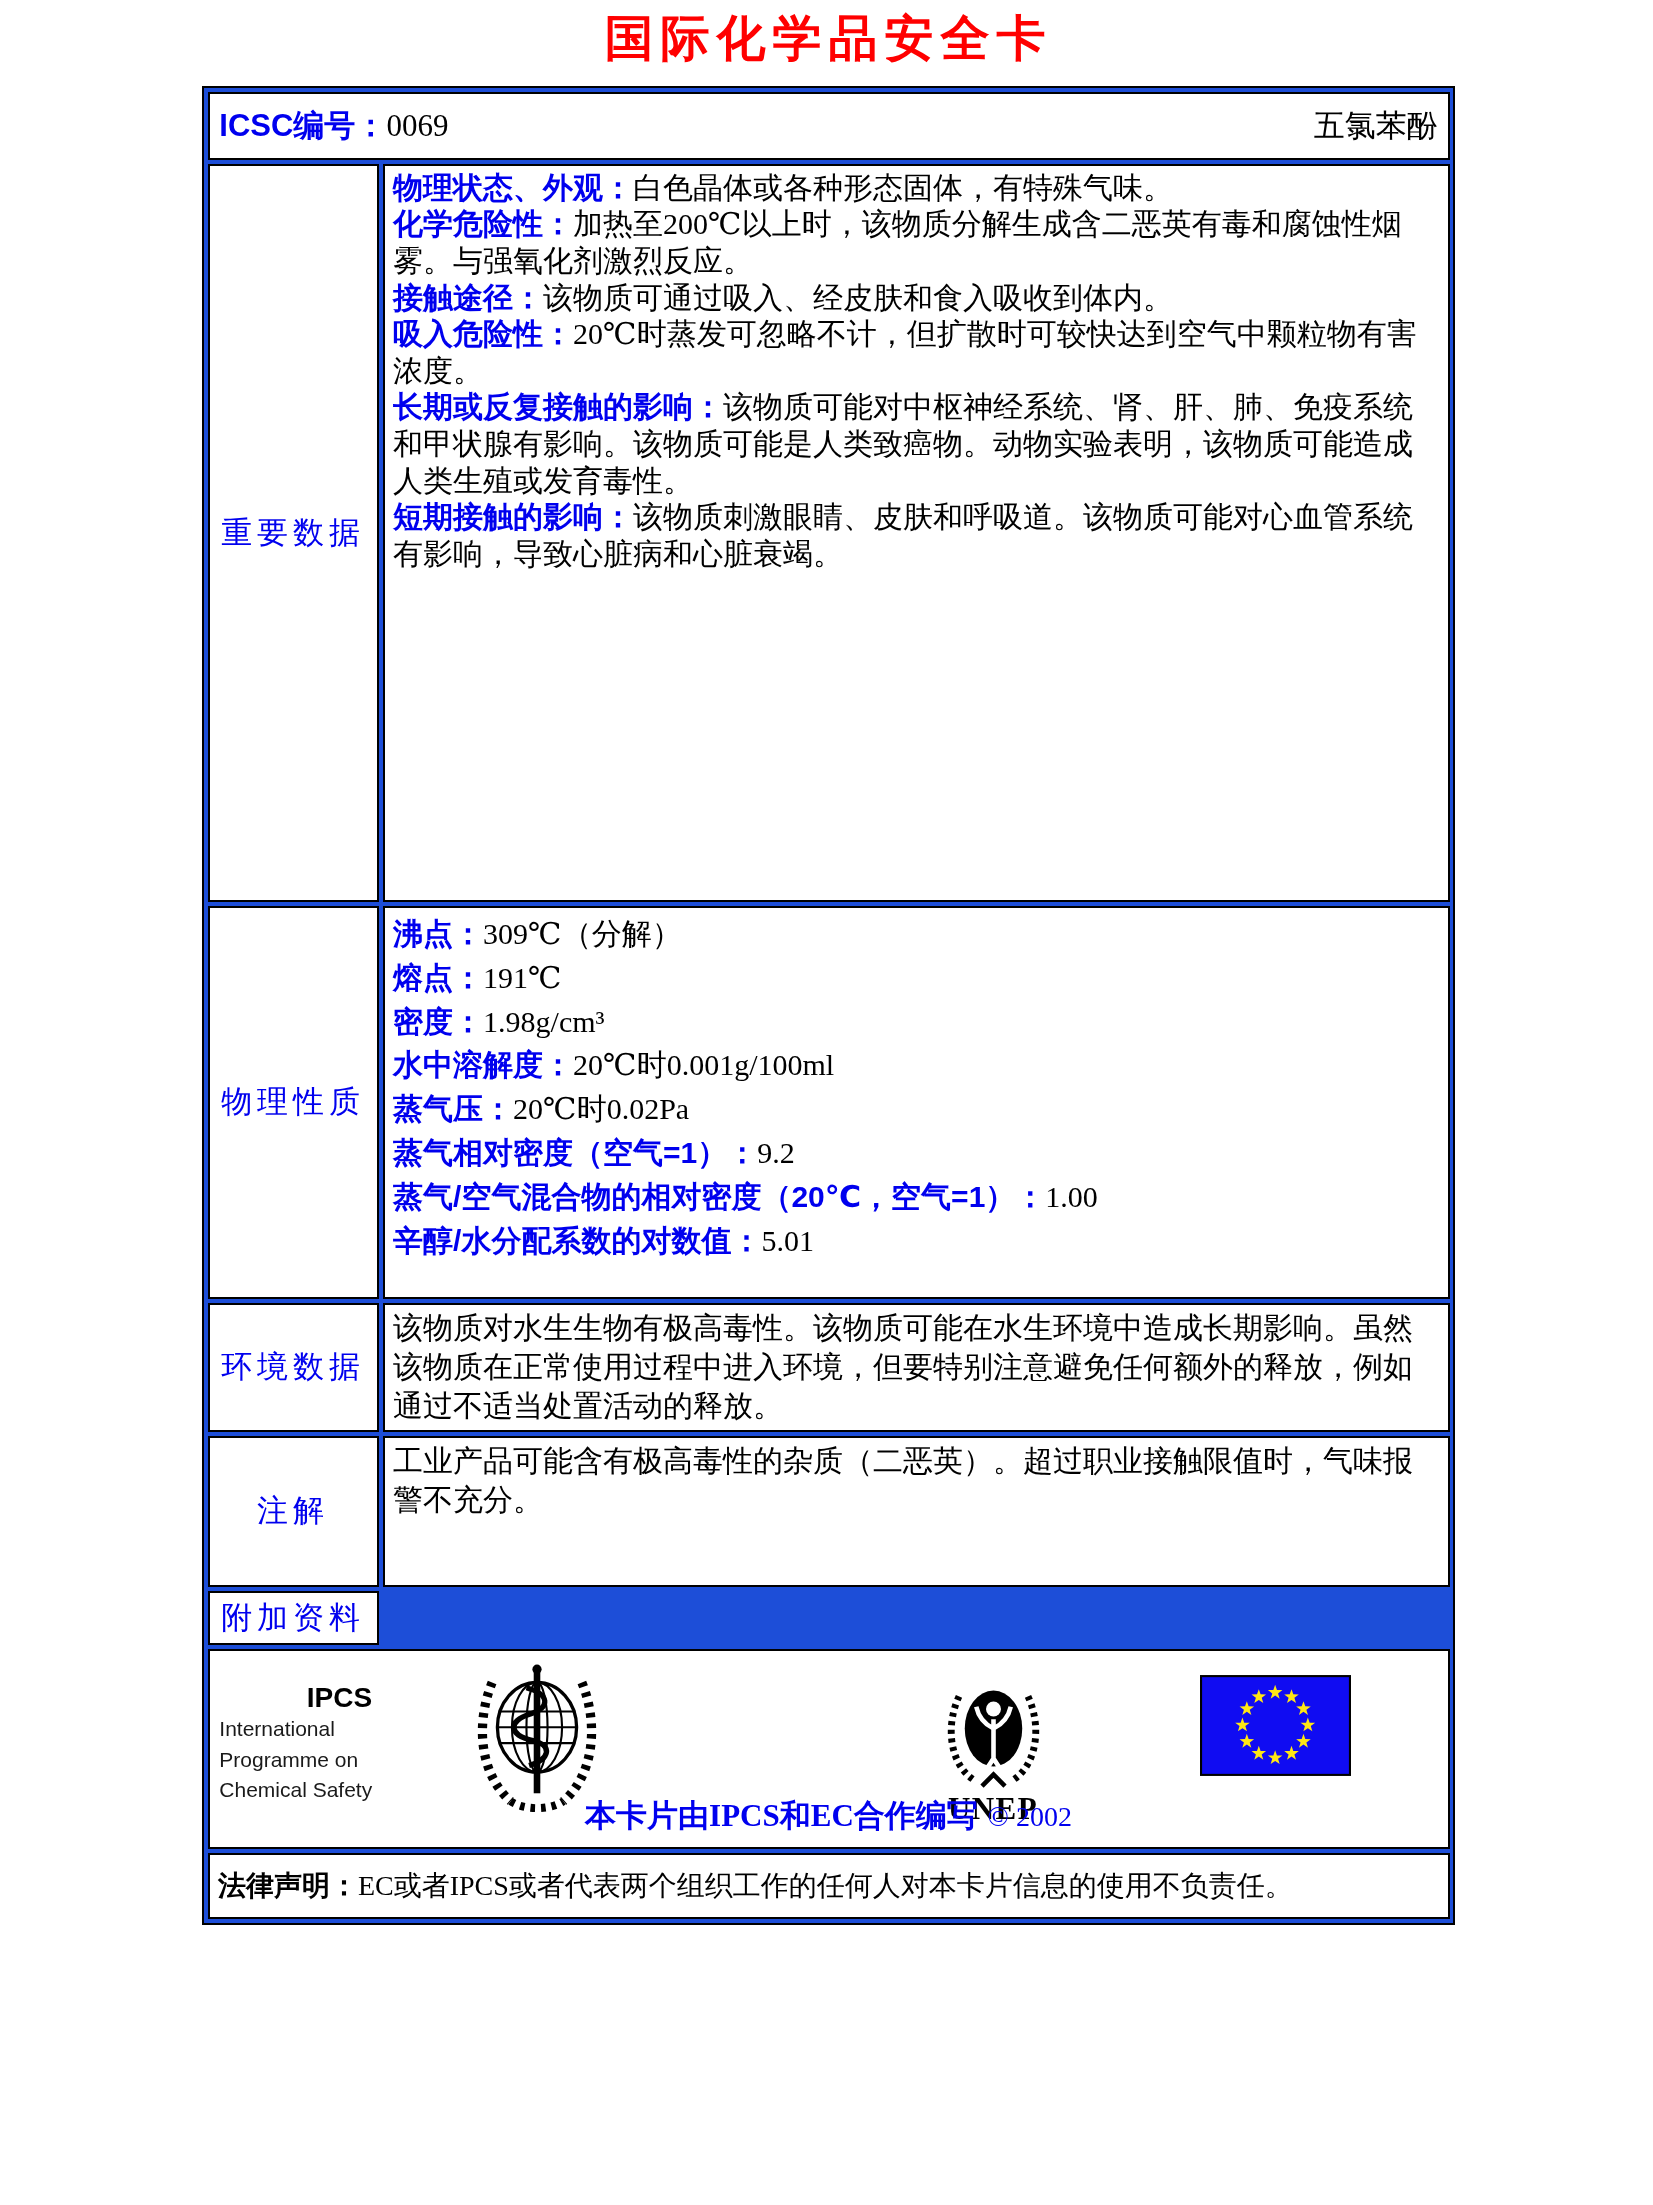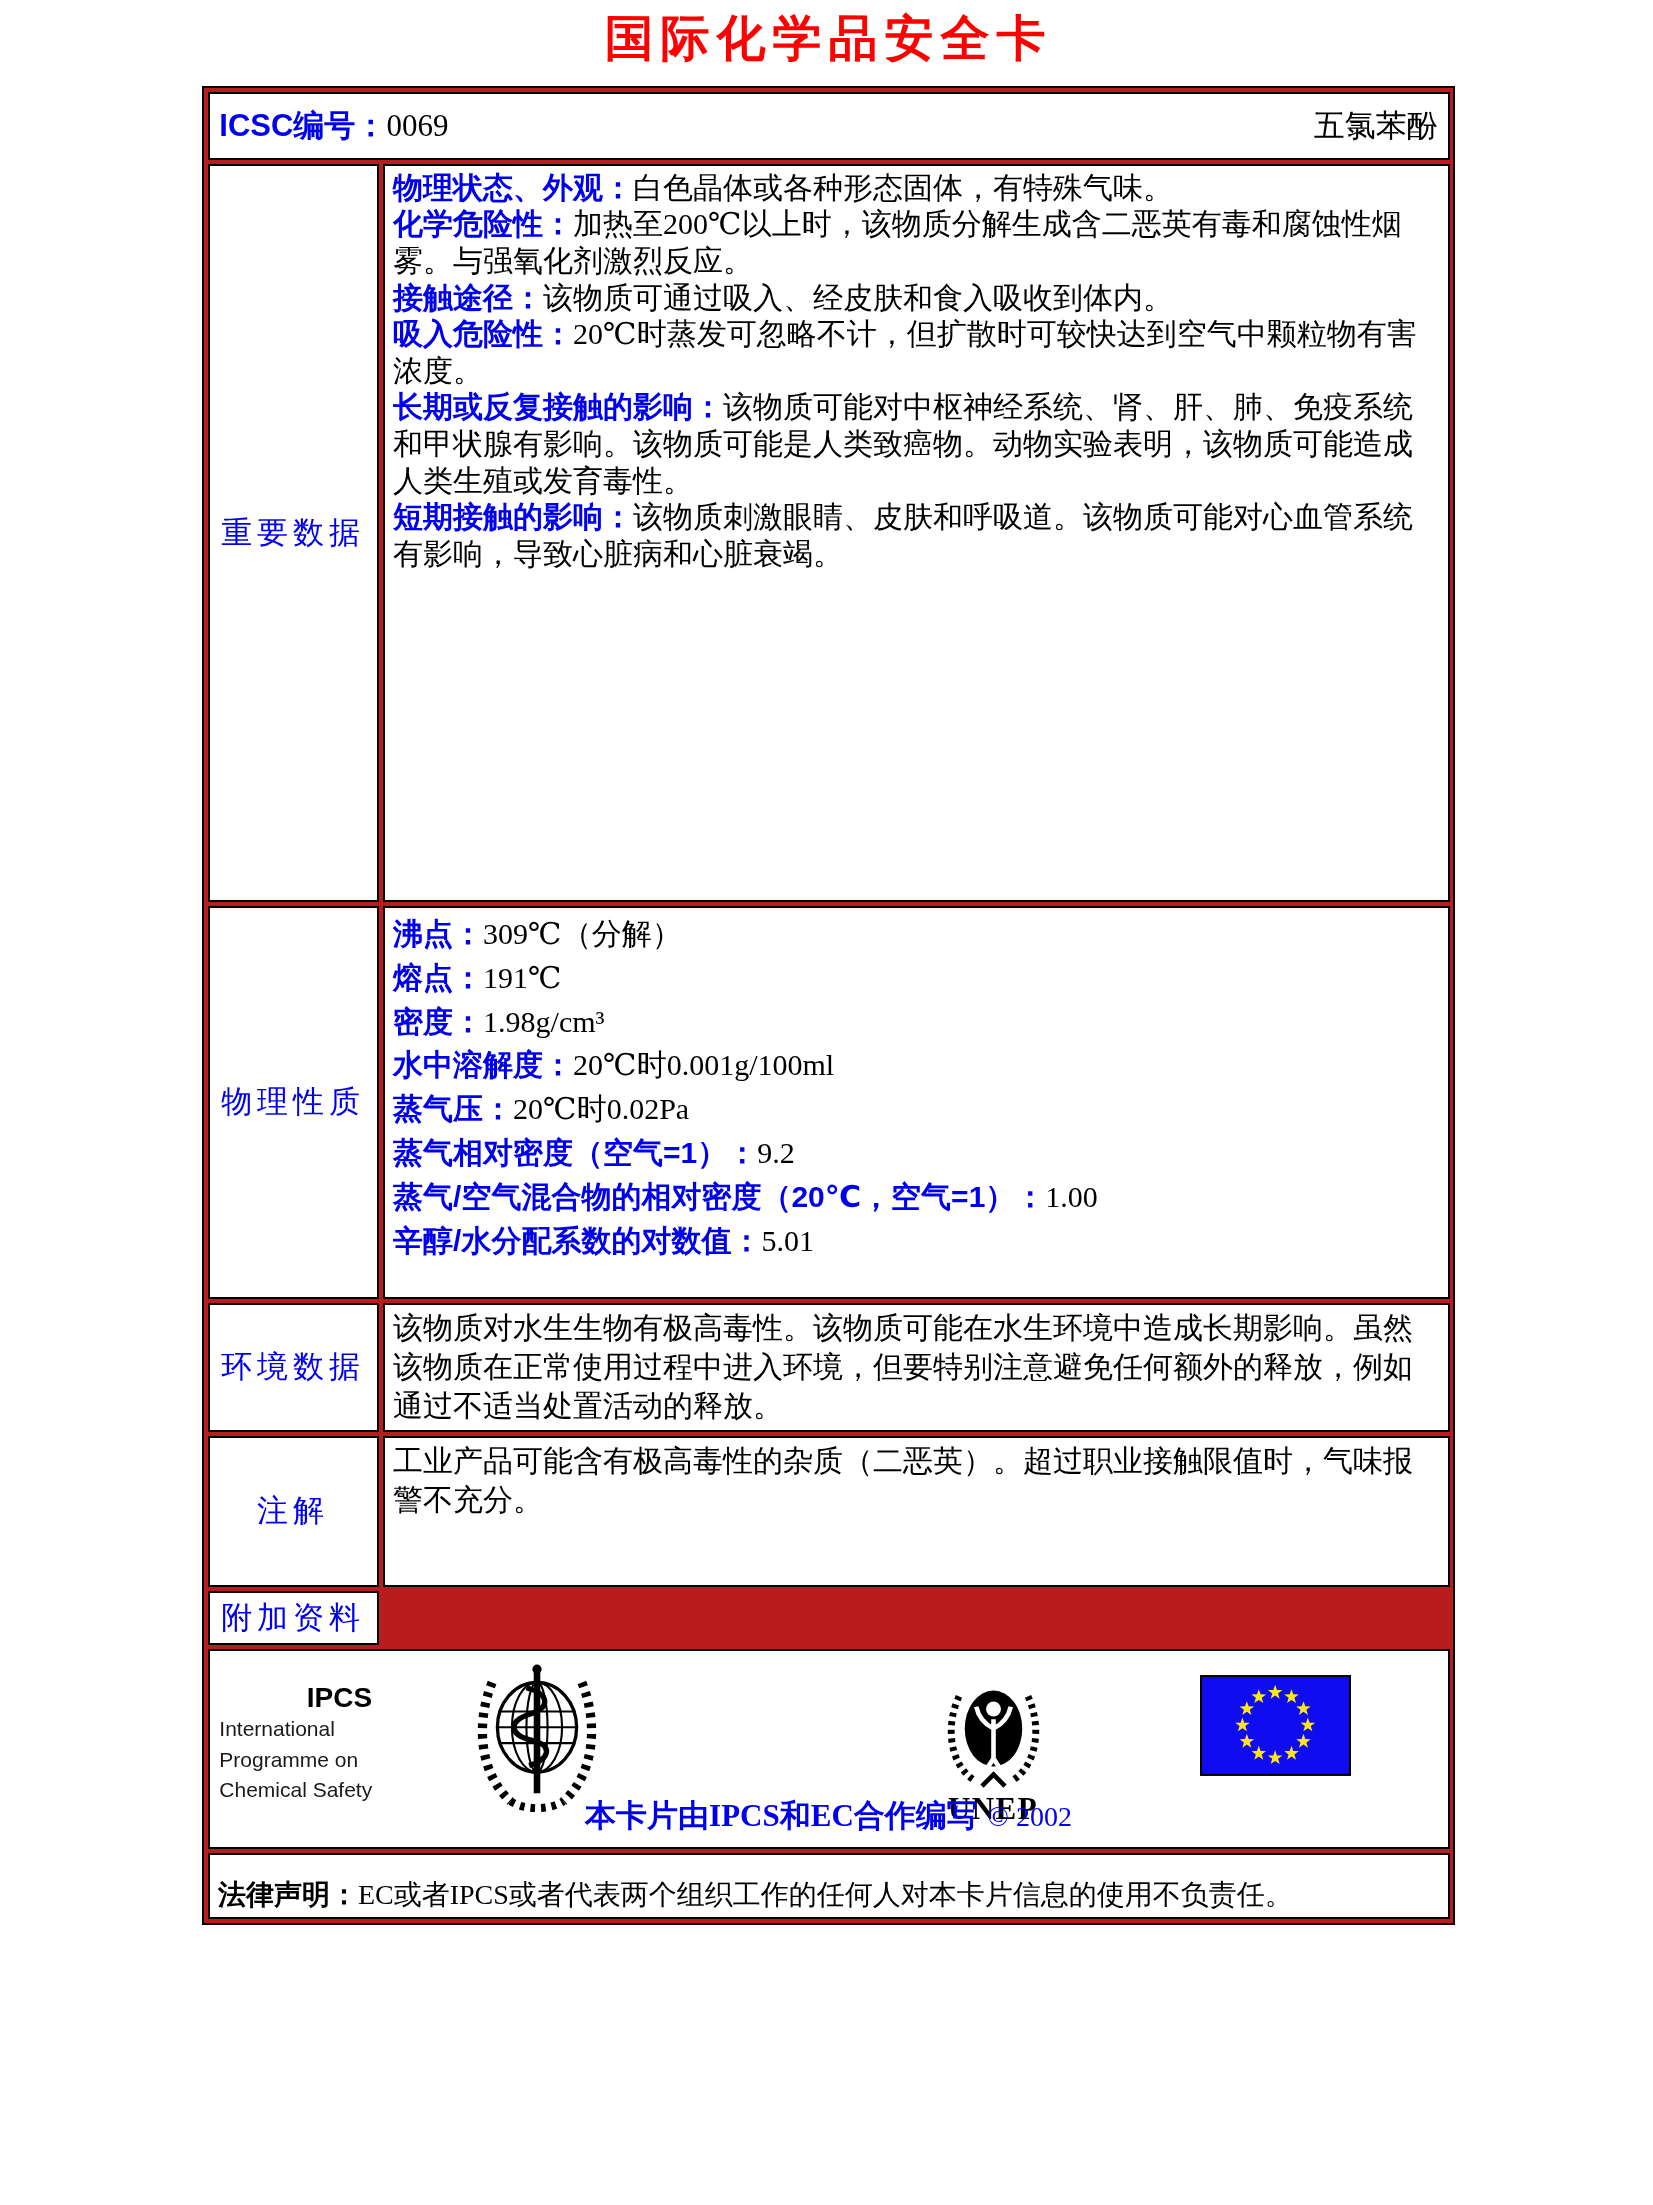--- a/index.html
+++ b/index.html
@@ -19,21 +19,21 @@
     position:absolute;left:202px;top:5.6px;width:1253px;
     text-align:center;
     font-size:49px;font-weight:bold;color:var(--title-red);
     font-family:"Liberation Sans","DejaVu Sans",sans-serif;
     letter-spacing:7px;white-space:nowrap;
   }
   .card{
     position:absolute;left:202px;top:86px;width:1253px;
     border:2.1px solid #000;
     padding:3.5px;
-    background:#b91c1c;
+    background:#1d4ed8;
   }
   .row{display:flex;gap:4.2px;margin-top:4.2px;align-items:stretch;}
   .row:first-child{margin-top:0;}
   .cell{border:2.1px solid #000;background:#fff;}
   .label-cell{
     flex:0 0 171px;
     display:flex;align-items:center;justify-content:center;
     color:var(--accent-blue);
     font-family:"Liberation Sans","DejaVu Sans",sans-serif;
     font-size:31px;letter-spacing:4.9px;text-align:center;
@@ -53,21 +53,21 @@
   .plain{margin:0;line-height:1.29;}
   .r1{min-height:68px;}
   .r2{min-height:738px;}
   .r3{min-height:393px;}
   .r4{min-height:121px;}
   .r5{min-height:151px;}
   .r6{min-height:54px;}
   .r6 .content-cell{display:flex;align-items:center;}
   .r7{min-height:200px;}
   .r8{min-height:66px;}
-  .r8 .content-cell{display:flex;align-items:flex-end;font-size:28px;}
+  .r8 .content-cell{display:flex;align-items:center;font-size:28px;}
   .footer-cell{flex:1 1 auto;position:relative;padding:0;}
   .ipcs-block{
     position:absolute;left:9.8px;top:31px;
     font-family:"Liberation Sans","DejaVu Sans",sans-serif;
   }
   .ipcs-acronym{font-size:28px;font-weight:bold;color:#000;text-align:right;}
   .ipcs-line{font-size:21px;line-height:1.45;color:#1a1a1a;}
   .logo{position:absolute;}
   .who-logo{left:261px;top:9.8px;}
   .ilo-logo{left:496px;top:11px;}

